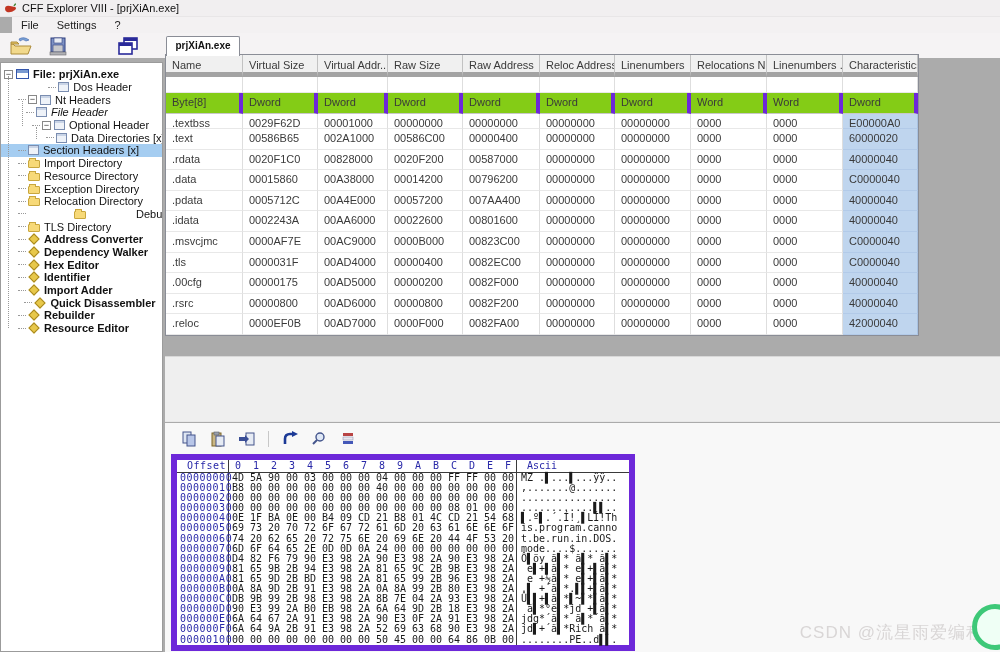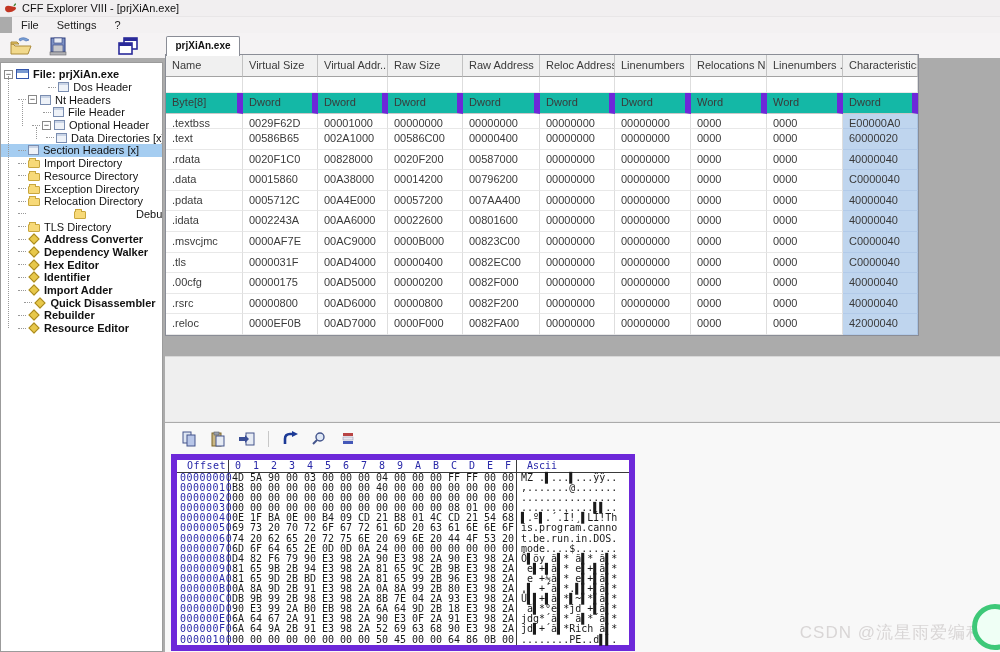--- a/index.html
+++ b/index.html
@@ -41,25 +41,25 @@
 
   
   .tab{position:absolute;left:166px;top:36px;width:72px;height:19px;background:#fff;
        border:1px solid #8a8d96;border-bottom:none;border-radius:2px 2px 0 0;
        font-size:10px;font-weight:bold;text-align:center;line-height:18px;color:#111;z-index:3}
 
   
   .section-table{position:absolute;left:165px;top:54px;width:752px;background:#fff;
                  border:1px solid #8a8d96;box-sizing:content-box;z-index:2}
   .trow{display:grid}
-  .th{background:#f0f0f0;border-right:1px solid #c2c2c2;border-bottom:1px solid #a3a3a3;
+  .th{background:#f0f0f0;border-right:1px solid #c2c2c2;border-bottom:5px solid #a3a3a3;
       font-size:11px;color:#3a3a3a;padding:4px 0 0 6px;white-space:nowrap;overflow:hidden;box-sizing:border-box}
   .tc{border-right:1px solid #dedede;border-bottom:1px solid #e8e8e8;font-size:11px;color:#3a3a3a;
       padding:3px 0 0 6px;white-space:nowrap;overflow:hidden;box-sizing:border-box}
-  .tc.type{background:#14b8a6;border-bottom:1px solid #c8c8c8;border-right:6px solid #6d28d9}
+  .tc.type{background:#84cc16;border-bottom:1px solid #c8c8c8;border-right:4px solid #6d28d9}
   .tc.hl{background:#bfd5ee;border-right:1px solid #a8c2e2;border-bottom:1px solid #b2cae8}
 
   
   .band{position:absolute;left:165px;top:356px;right:0;height:64px;background:#efefef;
         border-top:1px solid #d8d8d8;border-bottom:1px solid #a8a8a8}
   .divline{position:absolute;left:165px;top:421px;right:0;height:1px;background:#e8e8e8}
   .bottom-pane{position:absolute;left:165px;top:423px;right:0;bottom:0;background:#f8f8f8}
   .hex-toolbar{position:absolute;left:14px;top:4px;height:24px;display:flex;align-items:center;gap:9px}
   .hbtn{width:20px;height:20px;display:flex;align-items:center;justify-content:center}
   .hsep{width:1px;height:16px;background:#c8c8c8;margin:0 2px}
@@ -136,21 +136,21 @@
         <span class="dash"></span>
         <span class="ti header"></span>
         <span class="tlabel">Dos Header</span>
       </div>
       <div class="tree-item" style="padding-left: 17px;">
         <span class="dash"></span>
         <span class="expander">−</span>
         <span class="ti header"></span>
         <span class="tlabel">Nt Headers</span>
       </div>
-      <div class="tree-item" style="padding-left: 42px;">
+      <div class="tree-item" style="padding-left: 25px; font-style: italic;">
         <span class="dash"></span>
         <span class="ti header"></span>
         <span class="tlabel">File Header</span>
       </div>
       <div class="tree-item" style="padding-left: 31px;">
         <span class="dash"></span>
         <span class="expander">−</span>
         <span class="ti header"></span>
         <span class="tlabel">Optional Header</span>
       </div>

